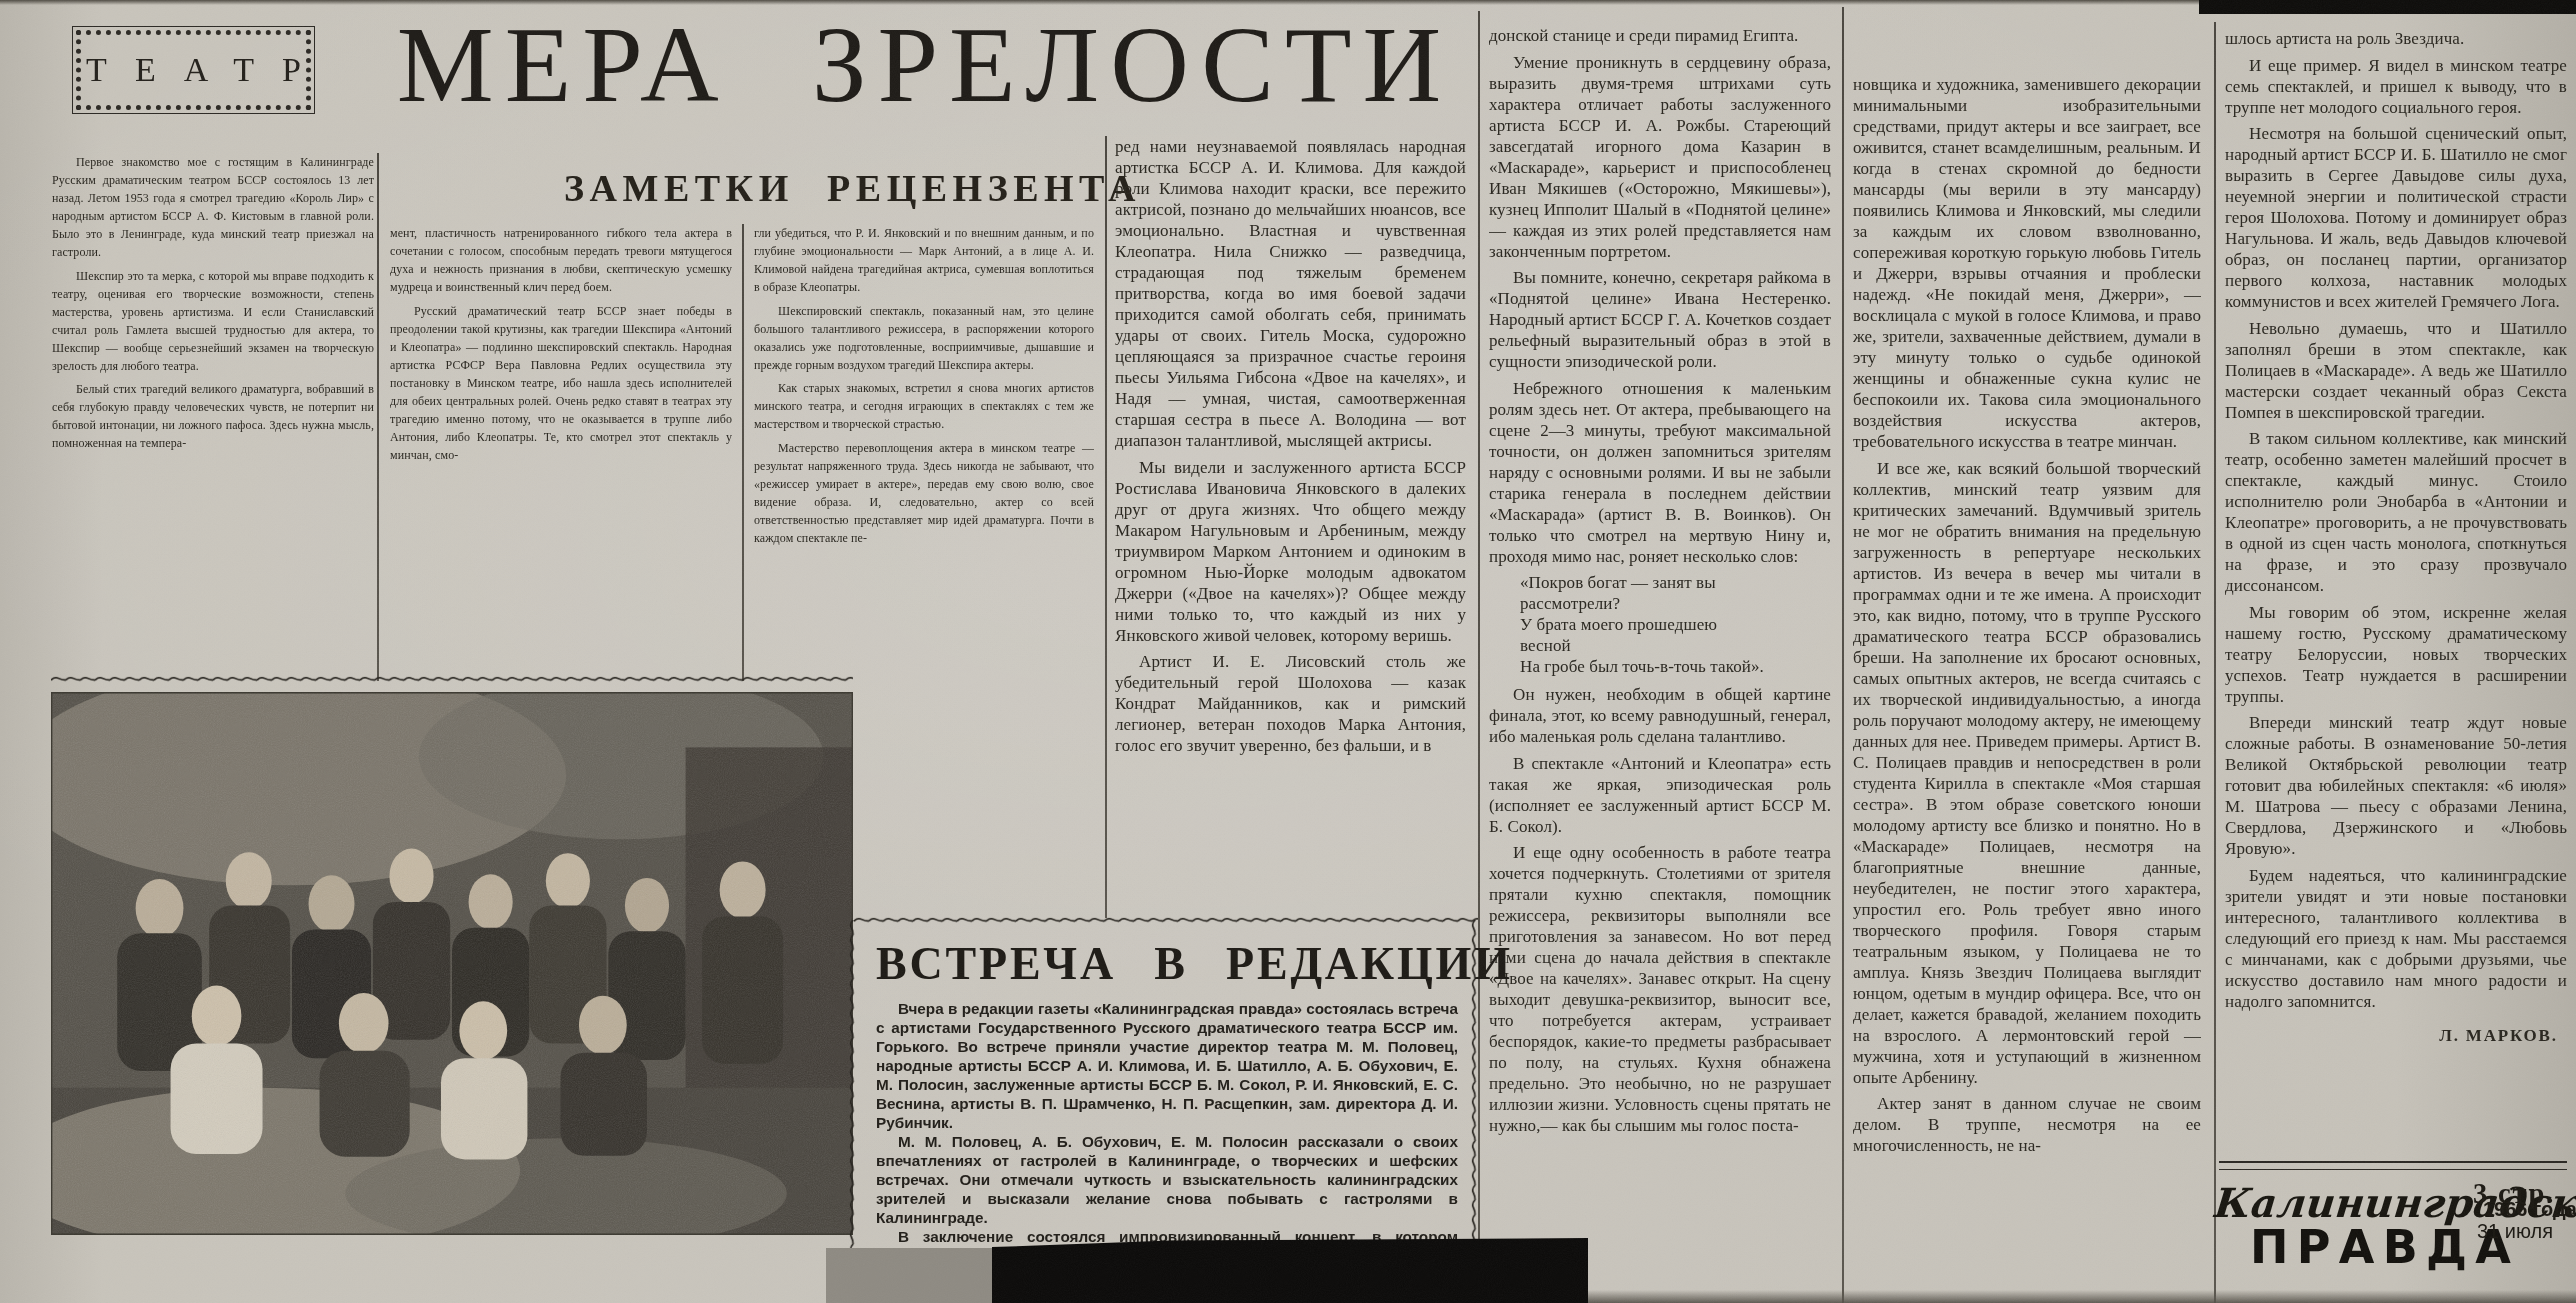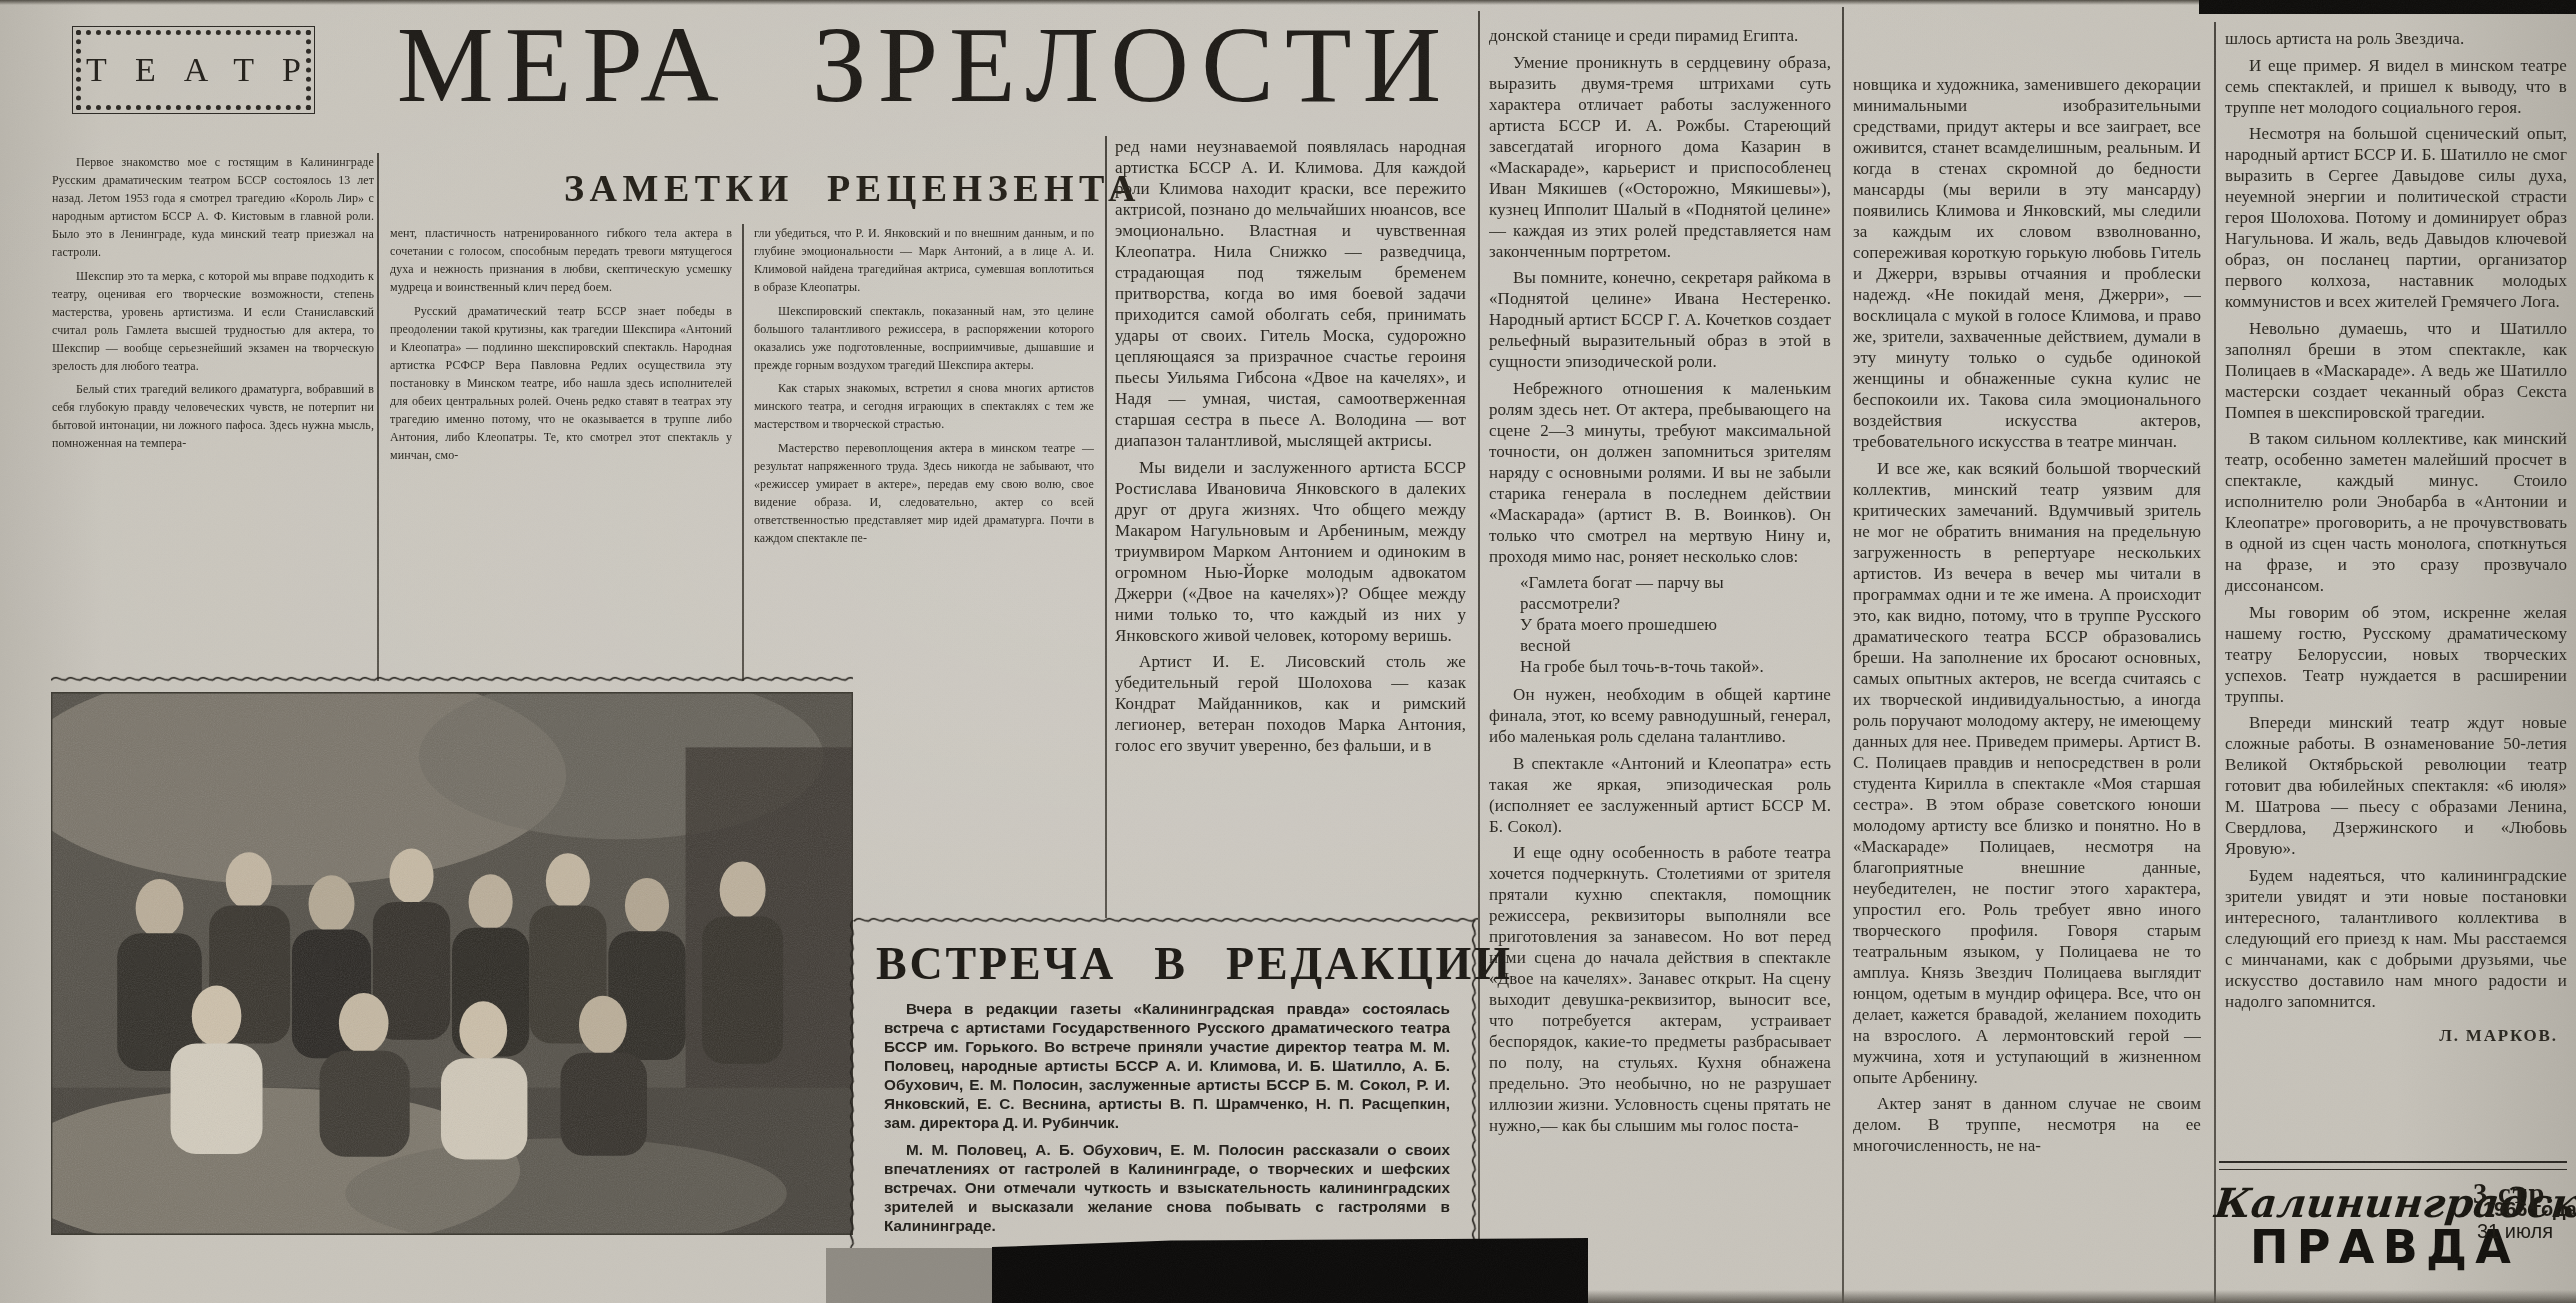--- a/index.html
+++ b/index.html
@@ -51,21 +51,21 @@
     box-sizing:border-box;padding:13px 20px 5.5px 22px;
   }
   .insert-title{
     text-align:center;font-size:46px;font-weight:bold;letter-spacing:2.8px;word-spacing:24px;
     color:#1d1a15;margin:1.8px 0 9.2px 0;white-space:nowrap;
   }
   .insert-body{
     font-family:"Liberation Sans","DejaVu Sans",sans-serif;
     font-weight:bold;font-size:15.3px;line-height:19px;color:#211e19;text-align:justify;
   }
-  .insert-body p{margin:8px;text-indent:22px;}
+  .insert-body p{margin:0;text-indent:22px;}
   .insert-caption{margin-top:5.5px !important;}
   
   .mast-rule{left:2219px;top:1161px;width:348px;height:6.4px;border-top:2.8px solid #2a2722;border-bottom:1.4px solid #2a2722;}
   .mast-script{
     left:2215px;top:1179px;width:276px;
     font-family:"DejaVu Serif","Liberation Serif",serif;
     font-style:italic;font-weight:bold;font-size:40px;color:#17150f;
     transform:skewX(-6deg);white-space:nowrap;
   }
   .mast-block{
@@ -137,21 +137,21 @@
   <div class="col col-b" style="left:1115px;top:136px;width:351px;height:780px;overflow:hidden">
     <p class="cont">ред нами неузнаваемой появлялась народная артистка БССР А. И. Климова. Для каждой роли Климова находит краски, все пережито актрисой, познано до мельчайших нюансов, все эмоционально. Властная и чувственная Клеопатра. Нила Снижко — разведчица, страдающая под тяжелым бременем притворства, когда во имя боевой задачи приходится самой оболгать себя, принимать удары от своих. Гитель Моска, судорожно цепляющаяся за призрачное счастье героиня пьесы Уильяма Гибсона «Двое на качелях», и Надя — умная, чистая, самоотверженная старшая сестра в пьесе А. Володина — вот диапазон талантливой, мыслящей актрисы.</p>
     <p>Мы видели и заслуженного артиста БССР Ростислава Ивановича Янковского в далеких друг от друга жизнях. Что общего между Макаром Нагульновым и Арбениным, между триумвиром Марком Антонием и одиноким в огромном Нью-Йорке молодым адвокатом Джерри («Двое на качелях»)? Общее между ними только то, что каждый из них у Янковского живой человек, которому веришь.</p>
     <p>Артист И. Е. Лисовский столь же убедительный герой Шолохова — казак Кондрат Майданников, как и римский легионер, ветеран походов Марка Антония, голос его звучит уверенно, без фальши, и в</p>
   </div>
   <div class="col col-b" style="left:1489px;top:25px;width:342px;height:1293px;overflow:hidden">
     <p class="cont">донской станице и среди пирамид Египта.</p>
     <p>Умение проникнуть в сердцевину образа, выразить двумя-тремя штрихами суть характера отличает работы заслуженного артиста БССР И. А. Рожбы. Стареющий завсегдатай игорного дома Казарин в «Маскараде», карьерист и приспособленец Иван Мякишев («Осторожно, Мякишевы»), кузнец Ипполит Шалый в «Поднятой целине» — каждая из этих ролей представляется нам законченным портретом.</p>
     <p>Вы помните, конечно, секретаря райкома в «Поднятой целине» Ивана Нестеренко. Народный артист БССР Г. А. Кочетков создает рельефный выразительный образ в этой в сущности эпизодической роли.</p>
     <p>Небрежного отношения к маленьким ролям здесь нет. От актера, пребывающего на сцене 2—3 минуты, требуют максимальной точности, он должен запомниться зрителям наряду с основными ролями. И вы не забыли старика генерала в последнем действии «Маскарада» (артист В. В. Воинков). Он только что смотрел на мертвую Нину и, проходя мимо нас, роняет несколько слов:</p>
-    <p class="poem">«Гамлета богат — парчу вы
+    <p class="poem">«Покров богат — занят вы
 рассмотрели?
 У брата моего прошедшею
 весной
 На гробе был точь-в-точь такой».</p>
     <p>Он нужен, необходим в общей картине финала, этот, ко всему равнодушный, генерал, ибо маленькая роль сделана талантливо.</p>
     <p>В спектакле «Антоний и Клеопатра» есть такая же яркая, эпизодическая роль (исполняет ее заслуженный артист БССР М. Б. Сокол).</p>
     <p>И еще одну особенность в работе театра хочется подчеркнуть. Столетиями от зрителя прятали кухню спектакля, помощник режиссера, реквизиторы выполняли все приготовления за занавесом. Но вот перед нами сцена до начала действия в спектакле «Двое на качелях». Занавес открыт. На сцену выходит девушка-реквизитор, выносит все, что потребуется актерам, устраивает беспорядок, какие-то предметы разбрасывает по полу, на стульях. Кухня обнажена предельно. Это необычно, но не разрушает иллюзии жизни. Условность сцены прятать не нужно,— как бы слышим мы голос поста-</p>
   </div>
   <div class="col col-b" style="left:1853px;top:74px;width:348px;height:1230px;overflow:hidden">
     <p class="cont">новщика и художника, заменившего декорации минимальными изобразительными средствами, придут актеры и все заиграет, все оживится, станет всамделишным, реальным. И когда в стенах скромной до бедности мансарды (мы верили в эту мансарду) появились Климова и Янковский, мы следили за каждым их словом взволнованно, сопереживая короткую горькую любовь Гитель и Джерри, взрывы отчаяния и проблески надежд. «Не покидай меня, Джерри», — восклицала с мукой в голосе Климова, и право же, зрители, захваченные действием, думали в эту минуту только о судьбе одинокой женщины и обнаженные сукна кулис не беспокоили их. Такова сила эмоционального воздействия искусства актеров, требовательного искусства в театре минчан.</p>

